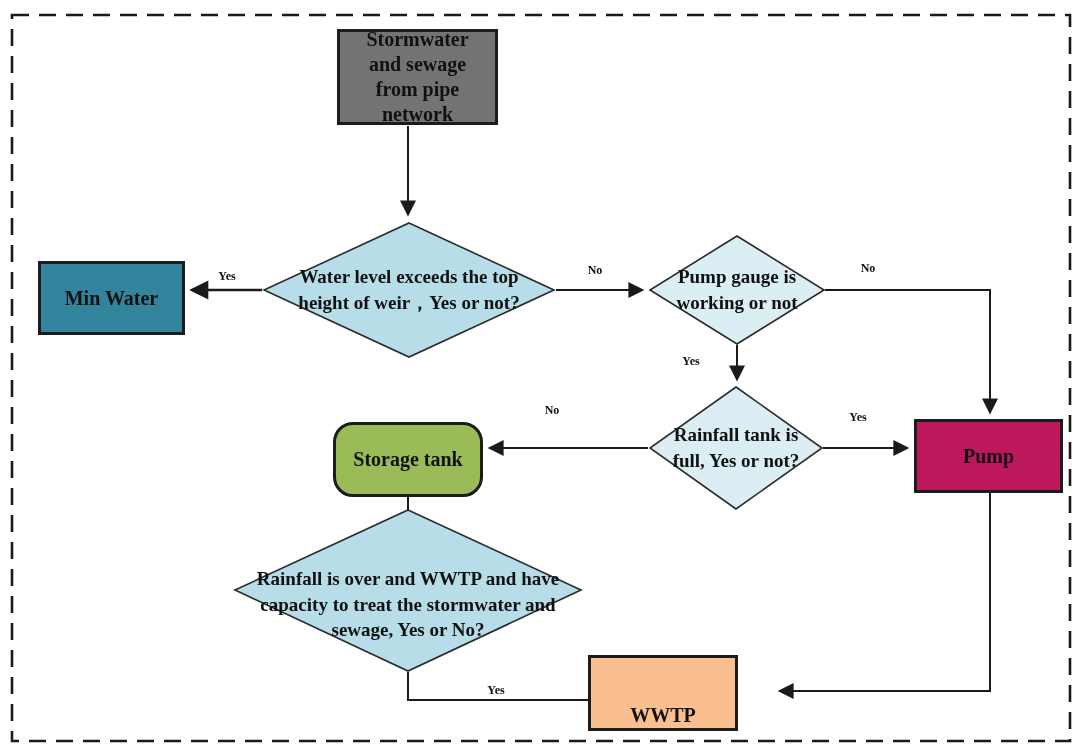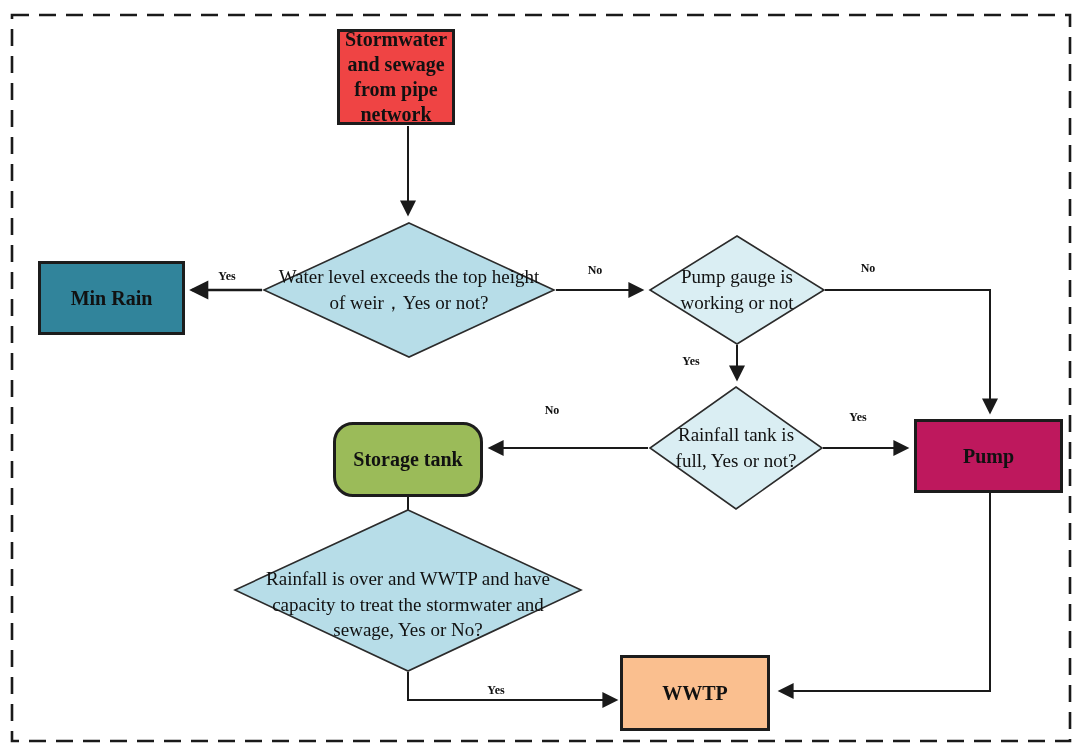--- a/index.html
+++ b/index.html
@@ -7,21 +7,21 @@
     position:relative;width:1082px;height:754px;background:#ffffff;
     font-family:"Liberation Serif","DejaVu Serif",serif;color:#111;
     overflow:hidden;
   }
   svg.overlay{position:absolute;left:0;top:0;z-index:1;}
   .node{position:absolute;z-index:2;display:flex;align-items:center;justify-content:center;
         text-align:center;font-weight:bold;box-sizing:border-box;}
   .box{border:3px solid #1c1c1c;font-size:20px;line-height:1.25;}
   .diamond{background:transparent;}
   .diamond svg{position:absolute;left:0;top:0;}
-  .diamond .dlabel{position:relative;z-index:2;font-weight:normal;font-size:19px;line-height:1.35;}
+  .diamond .dlabel{position:relative;z-index:2;font-weight:bold;font-size:19px;line-height:1.35;}
   .edge-label{position:absolute;z-index:3;width:60px;text-align:center;
               font-weight:bold;font-size:12px;line-height:26px;height:26px;}
 </style>
 </head>
 <body>
 
 <div class="canvas">
 
   <svg class="overlay" width="1082" height="754" viewBox="0 0 1082 754">
     <defs>
@@ -37,37 +37,37 @@
     <path d="M556,290 L642,290" fill="none" stroke="#1a1a1a" stroke-width="2" marker-end="url(#arrow)"></path>
     <path d="M825,290 L990,290 L990,412" fill="none" stroke="#1a1a1a" stroke-width="2" marker-end="url(#arrow)"></path>
     <path d="M737,345 L737,379" fill="none" stroke="#1a1a1a" stroke-width="2" marker-end="url(#arrow)"></path>
     <path d="M823,448 L907,448" fill="none" stroke="#1a1a1a" stroke-width="2" marker-end="url(#arrow)"></path>
     <path d="M648,448 L490,448" fill="none" stroke="#1a1a1a" stroke-width="2" marker-end="url(#arrow)"></path>
     <path d="M408,496 L408,512" fill="none" stroke="#1a1a1a" stroke-width="2"></path>
     <path d="M408,672 L408,700 L616,700" fill="none" stroke="#1a1a1a" stroke-width="2" marker-end="url(#arrow)"></path>
     <path d="M990,493 L990,691 L780,691" fill="none" stroke="#1a1a1a" stroke-width="2" marker-end="url(#arrow)"></path>
   </svg>
 
-  <div class="node box" style="left: 337px; top: 29px; width: 118px; height: 96px; background-color: #ef4444;">
+  <div class="node box" style="left: 337px; top: 29px; width: 161px; height: 96px; background-color: #737373;">
     <div style="width:120px;">Stormwater and sewage from pipe network</div>
   </div>
 
   <div class="node box" style="left: 38px; top: 261px; width: 147px; height: 74px; background-color: rgb(49, 132, 155);">
-    <div>Min Rain</div>
+    <div>Min Water</div>
   </div>
 
   <div class="node box" style="left: 333px; top: 422px; width: 150px; height: 75px; background-color: rgb(155, 187, 89); border-radius: 20px;">
     <div>Storage tank</div>
   </div>
 
   <div class="node box" style="left: 914px; top: 419px; width: 149px; height: 74px; background-color: #be185d;">
     <div>Pump</div>
   </div>
 
-  <div class="node box" style="left: 620px; top: 655px; width: 150px; height: 76px; background-color: rgb(250, 191, 143);">
+  <div class="node box" style="left: 588px; top: 655px; width: 150px; height: 76px; background-color: rgb(250, 191, 143); align-items: flex-end;">
     <div>WWTP</div>
   </div>
 
   <div class="node diamond" style="left:262px;top:222px;width:294px;height:136px;">
     <svg width="294" height="136">
       <polygon points="147,1 292,68 147,135 2,68" stroke="#2b2b2b" stroke-width="1.6" fill="#b7dde8"></polygon>
     </svg>
     <div class="dlabel" style="width:264px;">Water level exceeds the top height of weir，Yes or not?</div>
   </div>
 

